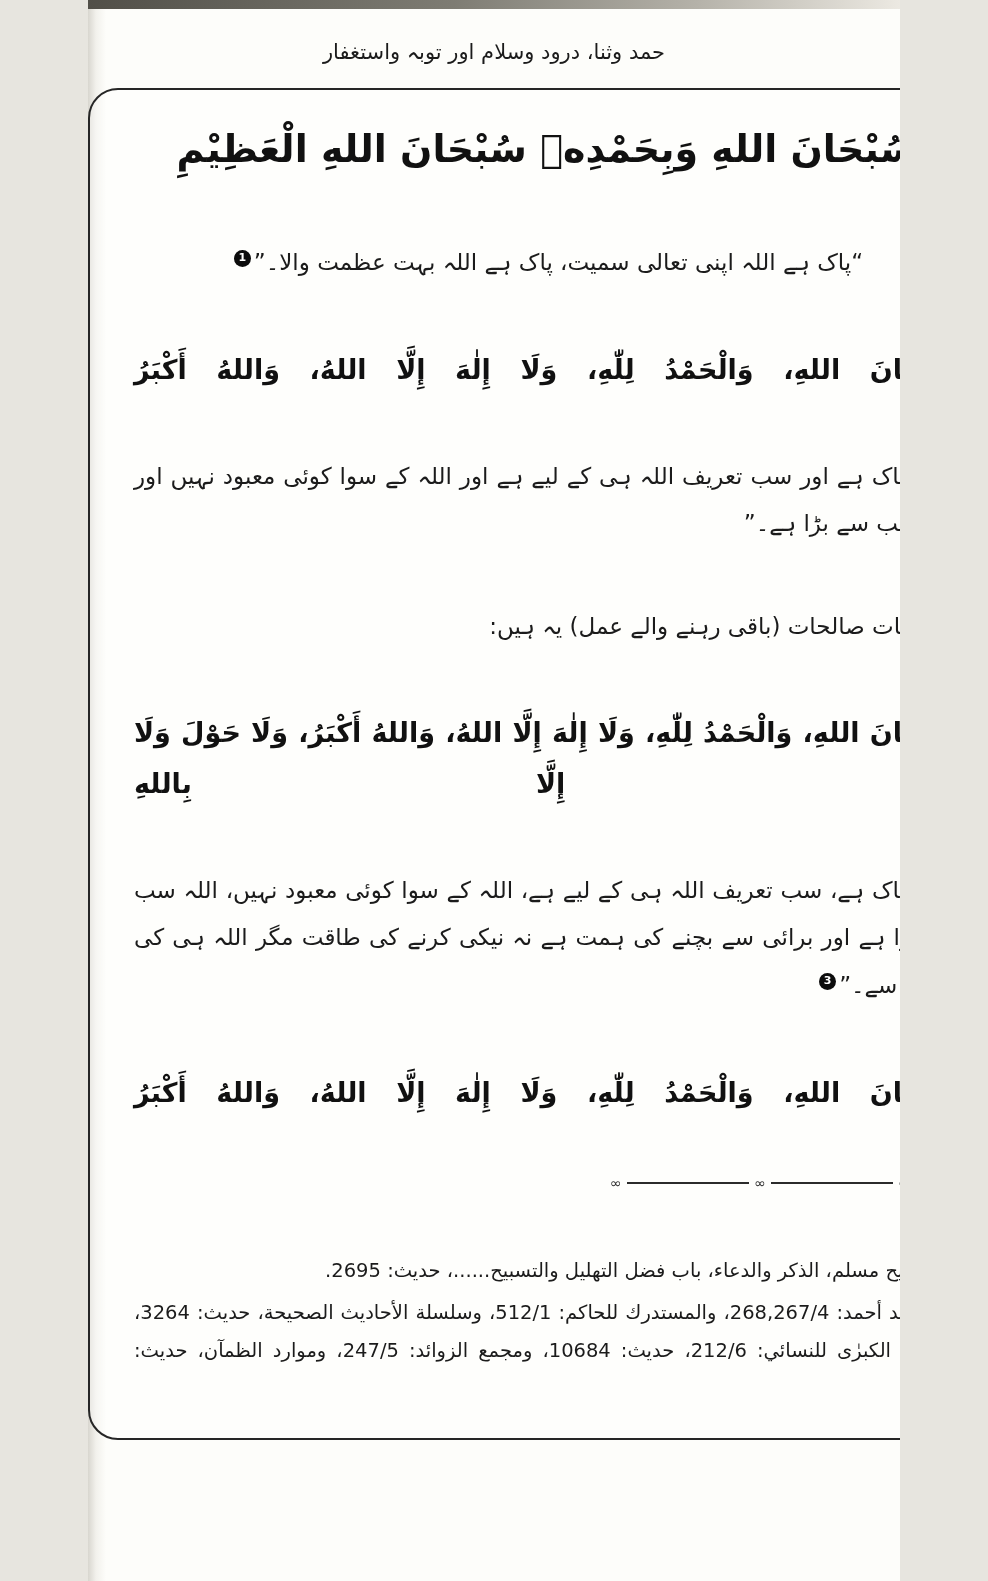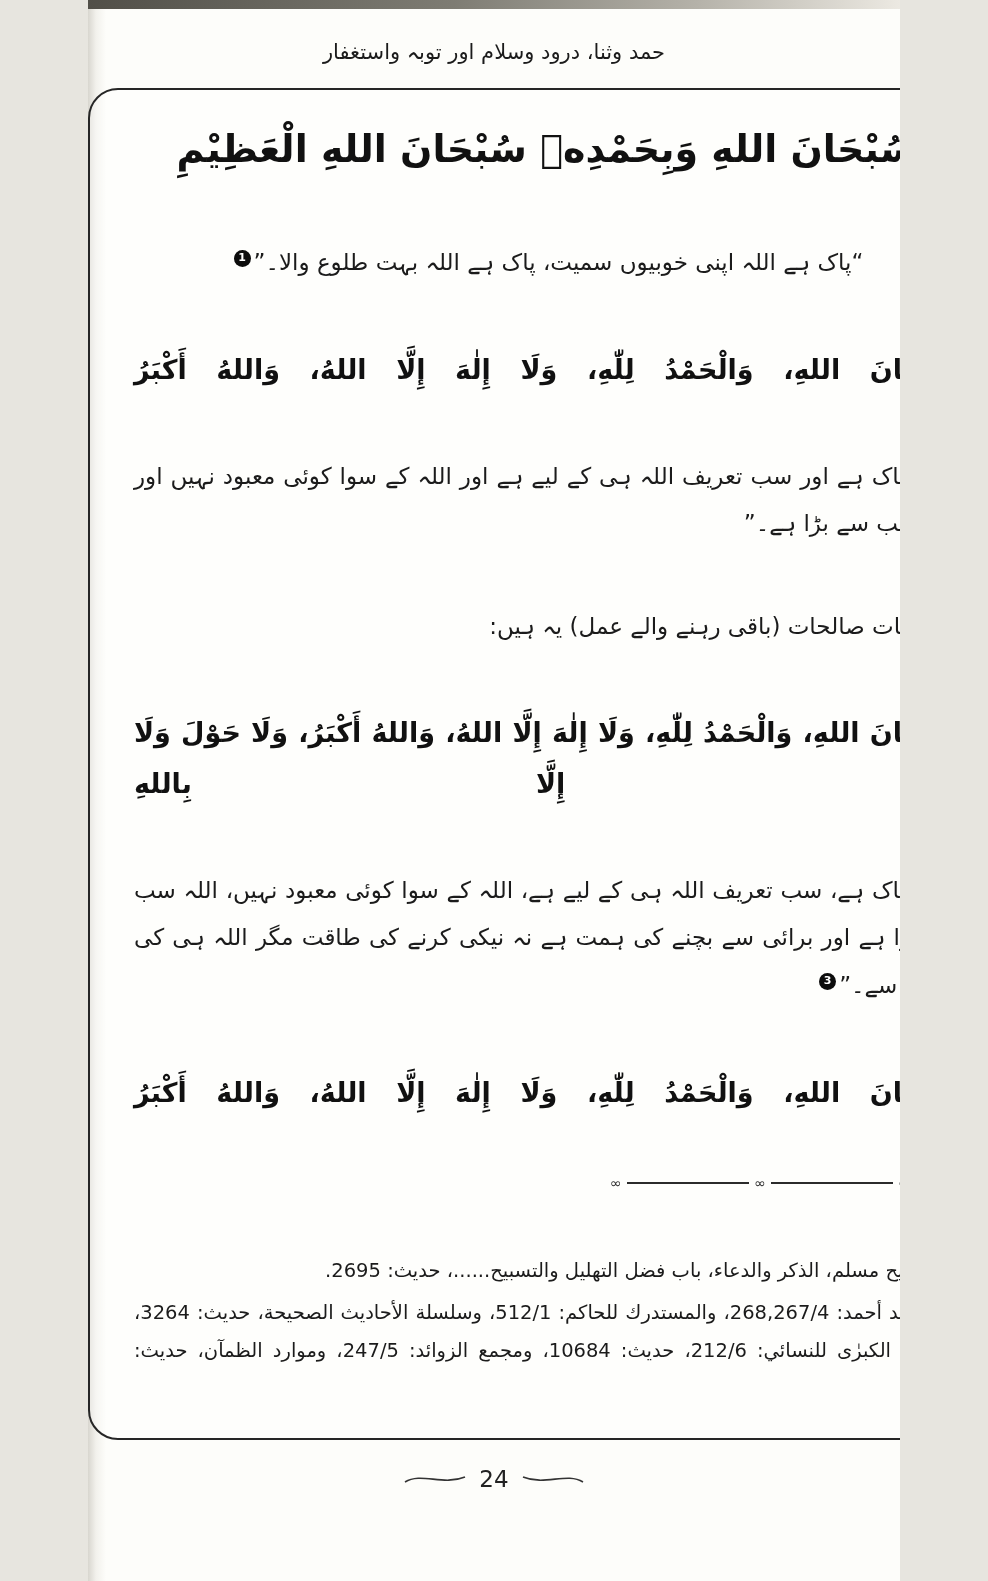--- a/index.html
+++ b/index.html
@@ -71,21 +71,21 @@
 
 <div class="page">
   <div class="scan-strip"></div>
 
   <div class="header">حمد وثنا، درود وسلام اور توبہ واستغفار</div>
 
   <div class="frame">
 
     <div class="arabic arabic-xl">سُبْحَانَ اللهِ وَبِحَمْدِهٖ سُبْحَانَ اللهِ الْعَظِيْمِ</div>
 
-    <div class="urdu urdu-center"><span>“پاک ہے اللہ اپنی خوبیوں سمیت، پاک ہے اللہ بہت طلوع والا۔”</span><span class="fn-ref">1</span></div>
+    <div class="urdu urdu-center"><span>“پاک ہے اللہ اپنی تعالی سمیت، پاک ہے اللہ بہت عظمت والا۔”</span><span class="fn-ref">1</span></div>
 
 
     <div class="arabic arabic-lg">سُبْحَانَ اللهِ، وَالْحَمْدُ لِلّٰهِ، وَلَا إِلٰهَ إِلَّا اللهُ، وَاللهُ أَكْبَرُ</div>
 
     <div class="urdu">“اللہ پاک ہے اور سب تعریف اللہ ہی کے لیے ہے اور اللہ کے سوا کوئی معبود نہیں اور اللہ سب سے بڑا ہے۔”</div>
 
 
     <div class="section-row"><span class="flower">❊</span><span>باقیات صالحات (باقی رہنے والے عمل) یہ ہیں:</span></div>
 
     <div class="arabic arabic-lg">سُبْحَانَ اللهِ، وَالْحَمْدُ لِلّٰهِ، وَلَا إِلٰهَ إِلَّا اللهُ، وَاللهُ أَكْبَرُ، وَلَا حَوْلَ وَلَا قُوَّةَ إِلَّا بِاللهِ</div>
@@ -103,22 +103,13 @@
       <span class="orn">∞</span>
     </div>
 
     <div class="footnotes">
       <div class="footnote"><span class="fn-badge">2</span><span>صحيح مسلم، الذكر والدعاء، باب فضل التهليل والتسبيح......، حديث: 2695.</span></div>
       <div class="footnote"><span class="fn-badge">3</span><span>مسند أحمد: 268,267/4، والمستدرك للحاكم: 512/1، وسلسلة الأحاديث الصحيحة، حديث: 3264، والسنن الكبرٰى للنسائي: 212/6، حديث: 10684، ومجمع الزوائد: 247/5، وموارد الظمآن، حديث: 2332.</span></div>
     </div>
 
   </div>
 
-  <div class="pagenum-row">
-    <svg class="flourish" width="64" height="16" viewBox="0 0 64 16">
-      <path d="M2 11 C 18 1, 40 15, 62 6" stroke="#333" stroke-width="1.6" fill="none"></path>
-    </svg>
-    <span class="pagenum">24</span>
-    <svg class="flourish" width="64" height="16" viewBox="0 0 64 16">
-      <path d="M2 6 C 24 15, 46 1, 62 11" stroke="#333" stroke-width="1.6" fill="none"></path>
-    </svg>
-  </div>
 </div>
 
 </body></html>

